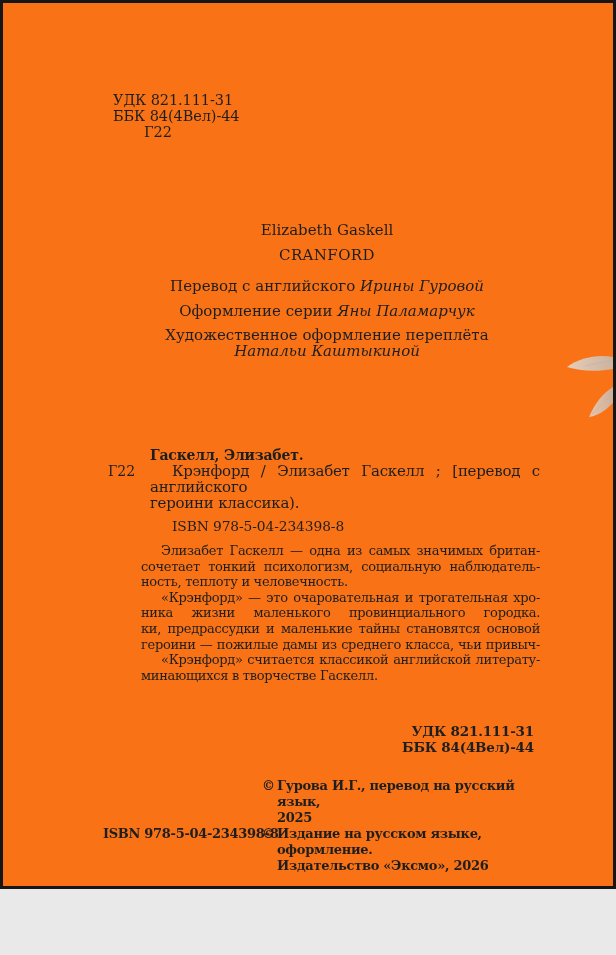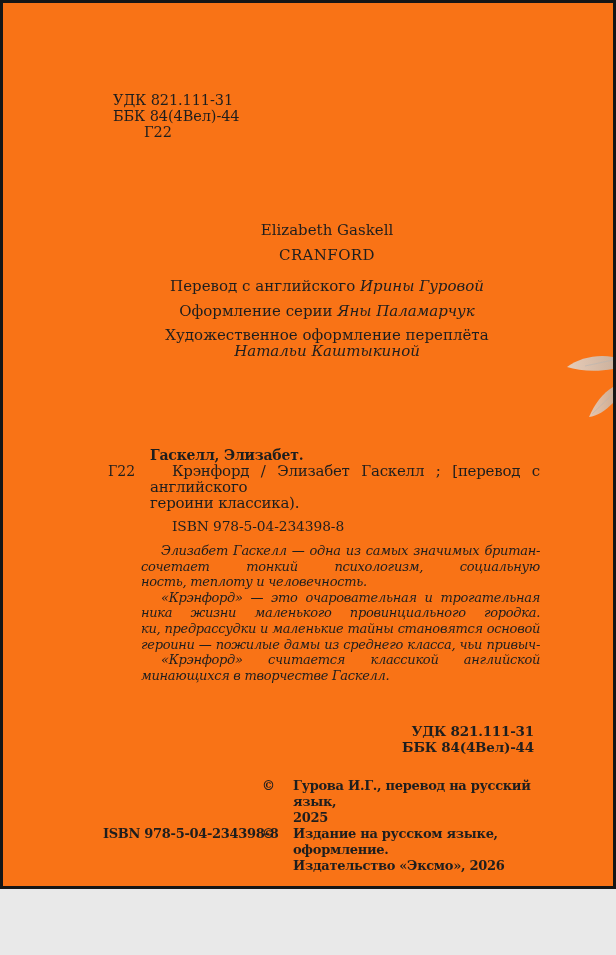--- a/index.html
+++ b/index.html
@@ -44,38 +44,38 @@
     position:absolute;left:147px;top:460px;width:390px;
     font-size:15px;line-height:16.2px;letter-spacing:-0.25px;
   }
   .cc-line1{text-indent:22px;}
   .jline{text-align:justify;text-align-last:justify;}
   .lline{text-align:left;text-align-last:left;}
   .cc-isbn{position:absolute;left:169px;top:515px;font-size:13.8px;letter-spacing:-0.1px;}
   
   .annotation{
     position:absolute;left:138px;top:540px;width:399px;
-    font-size:13px;line-height:15.6px;letter-spacing:-0.3px;font-style:italic;
+    font-size:13px;line-height:15.6px;letter-spacing:-0.3px;
   }
   .an-line{height:15.6px;overflow:hidden;}
   .an-indent{text-indent:20px;}
   
   .bottom-codes{
     position:absolute;right:79px;top:721px;
     font-size:13.5px;line-height:15.5px;font-weight:bold;
     text-align:right;letter-spacing:-0.2px;
   }
   
   .copyright{
     position:absolute;left:259px;top:775px;width:290px;
     font-size:13px;line-height:16px;font-weight:bold;letter-spacing:-0.3px;
   }
   .cr-entry{display:flex;}
   .cr-sym{width:15px;flex:0 0 15px;}
-  .cr-text{flex:1;margin-left:16px;}
+  .cr-text{flex:1;}
   .bottom-isbn{
     position:absolute;left:100px;top:823px;
     font-size:13px;font-weight:bold;letter-spacing:-0.3px;
   }
 </style>
 </head>
 <body>
 
 <div class="page">
 

